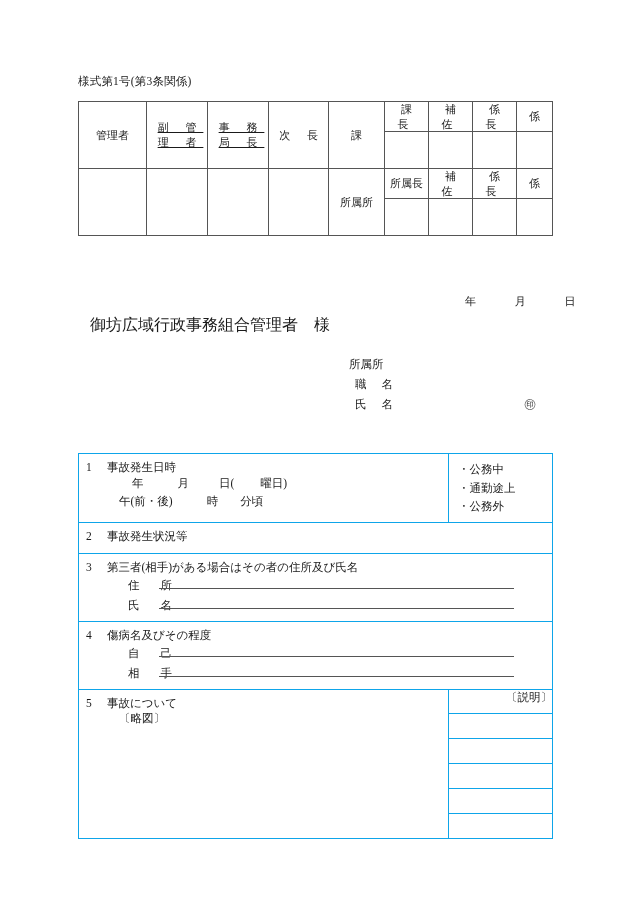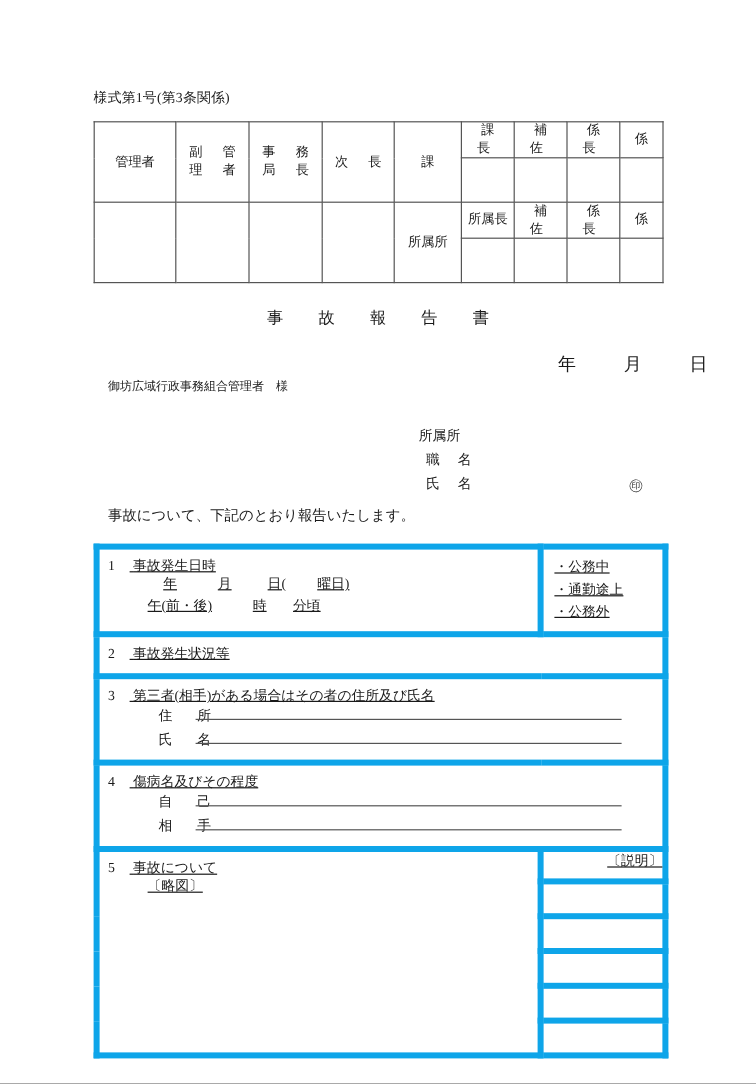--- a/index.html
+++ b/index.html
@@ -55,51 +55,52 @@
     text-indent: 7px;
   }
   .stack {
     display: block;
     line-height: 1.35;
   }
   .stack span {
     display: block;
     letter-spacing: 7px;
     text-indent: 7px;
+    text-decoration: underline;
   }
 
   
   .doc-title {
     position: absolute;
     left: 0;
     top: 256px;
     width: 630px;
     text-align: center;
     font-size: 13.5px;
     letter-spacing: 13px;
     text-indent: 13px;
   }
 
   
   .date-line {
     position: absolute;
     left: 447px;
     top: 294px;
-    font-size: 15px;
+    font-size: 11px;
     letter-spacing: 18px;
     text-indent: 18px;
     white-space: nowrap;
   }
 
   
   .addressee {
     position: absolute;
     left: 90px;
     top: 315px;
-    font-size: 10px;
+    font-size: 16px;
     white-space: nowrap;
   }
 
   
   .reporter {
     position: absolute;
     left: 349px;
     top: 354px;
     font-size: 11.5px;
     line-height: 20px;
@@ -133,25 +134,24 @@
   
   .mainform {
     position: absolute;
     left: 78px;
     top: 453px;
     width: 474px;
     border-collapse: collapse;
     table-layout: fixed;
   }
   .mainform td {
-    border: 5px solid #0ea5e9;
+    border: 1px solid #0ea5e9;
     font-size: 11.5px;
     vertical-align: top;
     padding: 0;
-    text-decoration: underline;
   }
   .cellpad {
     padding: 6px 0 6px 7px;
   }
   .secno {
     display: inline-block;
     width: 18px;
   }
   .indent1 { padding-left: 33px; }
   .indent2 { padding-left: 46px; }
@@ -282,40 +282,38 @@
     </tr>
     <tr>
       <td class="ap-blank"></td>
       <td class="ap-blank"></td>
       <td class="ap-blank"></td>
       <td class="ap-blank"></td>
     </tr>
   </tbody>
     </table>
 
-  <div class="doc-title">事 故 報 告 書</div>
 
   <div class="date-line">年 月 日</div>
 
   <div class="addressee">御坊広域行政事務組合管理者　様</div>
 
   <div class="reporter">
     <div class="row">
       <span>所属所</span>
     </div>
     <div class="row">
       <span class="lbl2">職 名</span>
     </div>
     <div class="row">
       <span class="lbl2">氏 名</span>
       <span class="seal">㊞</span>
     </div>
   </div>
 
-  <div class="lead">事故について、下記のとおり報告いたします。</div>
 
   <table class="mainform">
     <colgroup>
         <col style="width:370px">
         <col style="width:104px">
       </colgroup>
 
     <tbody>
         <tr>
       <td>

